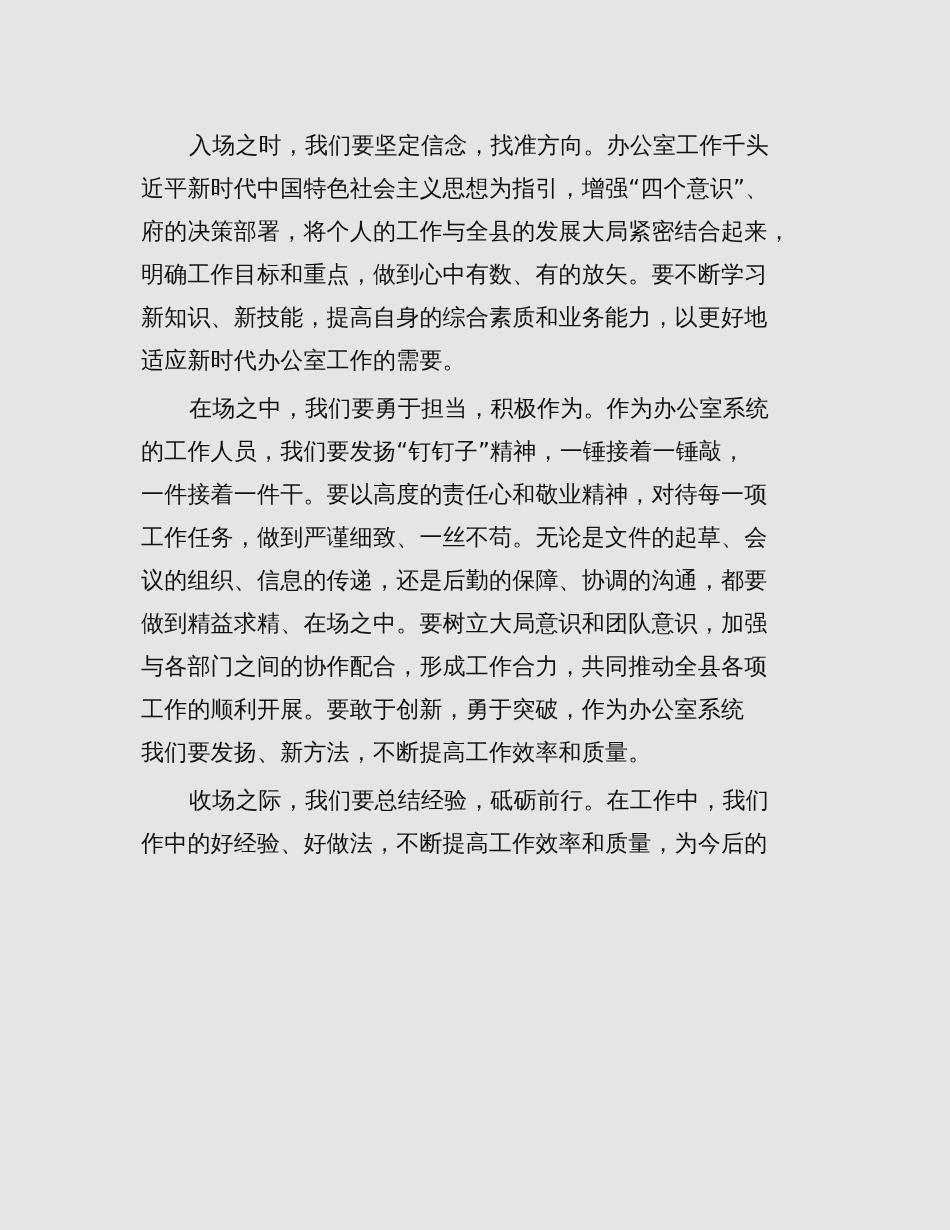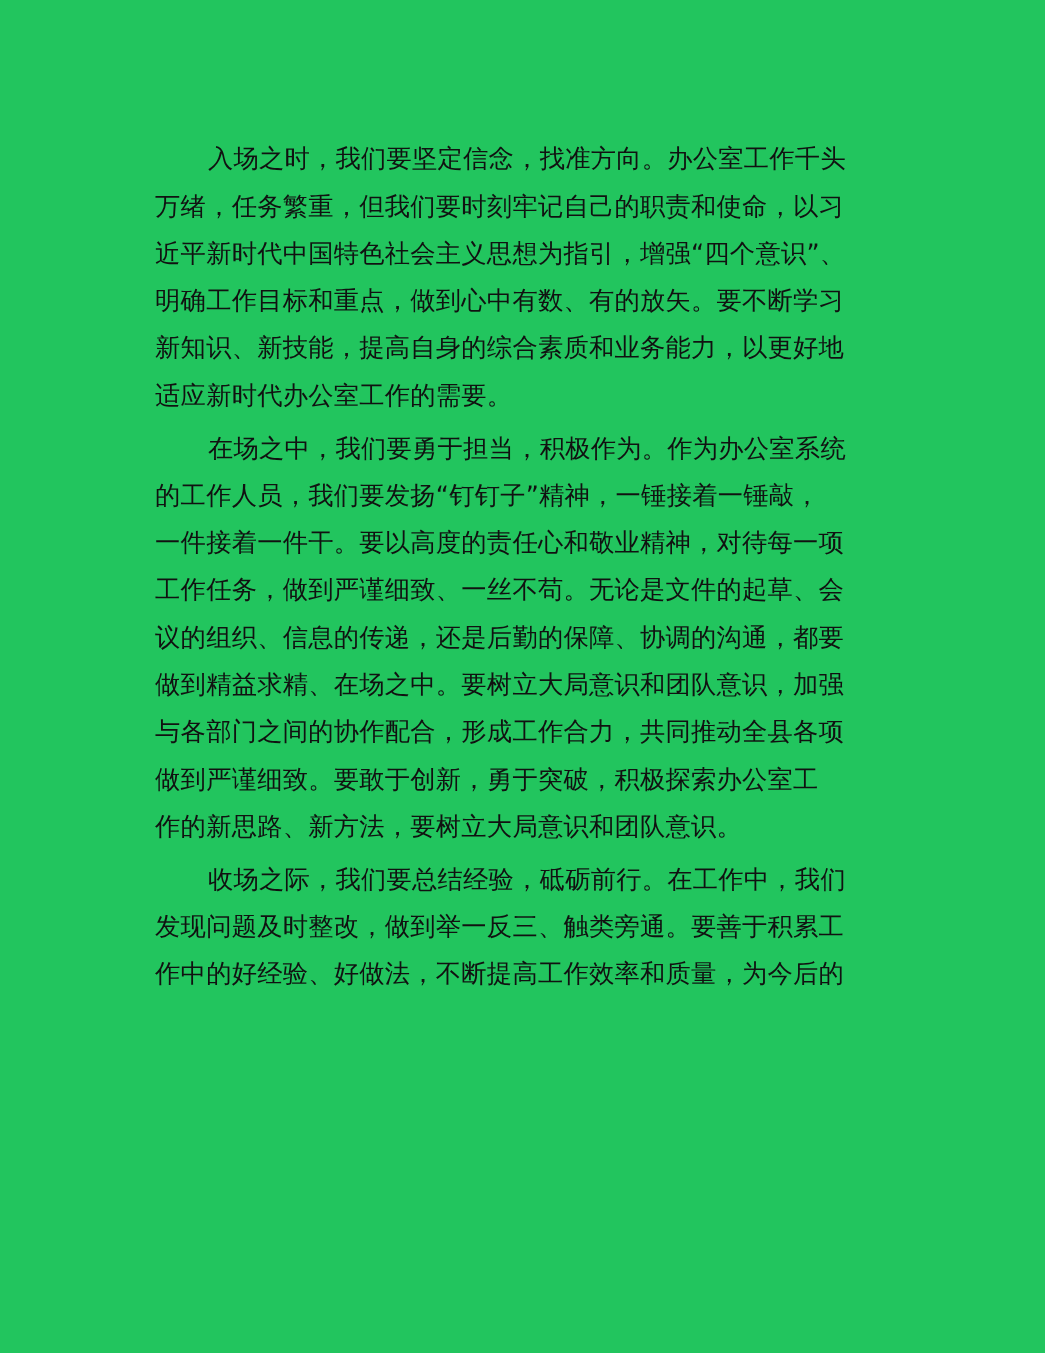--- a/index.html
+++ b/index.html
@@ -1,18 +1,18 @@
 <!DOCTYPE html>
 <html><head>
   <meta charset="utf-8">
   <style>
     html, body { margin: 0; padding: 0; background: #ffffff; }
     body { width: 950px; height: 1230px; position: relative; overflow: hidden; }
     .page {
-      position: absolute; left: 0; top: 0; width: 950px; height: 1230px; background: #22c55e;
+      position: absolute; left: 0; top: 0; width: 950px; height: 1230px; background: #e5e5e5;
     }
     .text-block {
       position: absolute; left: 141px; top: 124px; width: 700px;
     }
     .para { margin: 0; padding: 0; }
     .line {
       display: block; height: 43px; line-height: 43px;
       font-family: "DejaVu Sans", sans-serif; font-size: 23px; color: #111111;
       white-space: nowrap; letter-spacing: 0.2px;
     }
@@ -20,39 +20,38 @@
     .para + .para { margin-top: 5px; }
   </style>
 </head>
 <body>
 
 <div class="page">
   <div class="text-block">
 
     <div class="para">
       <span class="line first">入场之时，我们要坚定信念，找准方向。办公室工作千头</span>
-      <span class="line">万绪，任务繁重，但我们要时刻牢记自己的职责和使命，以习</span>
       <span class="line">近平新时代中国特色社会主义思想为指引，增强“四个意识”、</span>
+      <span class="line">府的决策部署，将个人的工作与全县的发展大局紧密结合起来，</span>
       <span class="line">明确工作目标和重点，做到心中有数、有的放矢。要不断学习</span>
       <span class="line">新知识、新技能，提高自身的综合素质和业务能力，以更好地</span>
       <span class="line">适应新时代办公室工作的需要。</span>
     </div>
 
     <div class="para">
       <span class="line first">在场之中，我们要勇于担当，积极作为。作为办公室系统</span>
       <span class="line">的工作人员，我们要发扬“钉钉子”精神，一锤接着一锤敲，</span>
       <span class="line">一件接着一件干。要以高度的责任心和敬业精神，对待每一项</span>
       <span class="line">工作任务，做到严谨细致、一丝不苟。无论是文件的起草、会</span>
       <span class="line">议的组织、信息的传递，还是后勤的保障、协调的沟通，都要</span>
       <span class="line">做到精益求精、在场之中。要树立大局意识和团队意识，加强</span>
       <span class="line">与各部门之间的协作配合，形成工作合力，共同推动全县各项</span>
-      <span class="line">做到严谨细致。要敢于创新，勇于突破，积极探索办公室工</span>
-      <span class="line">作的新思路、新方法，要树立大局意识和团队意识。</span>
+      <span class="line">工作的顺利开展。要敢于创新，勇于突破，作为办公室系统</span>
+      <span class="line">我们要发扬、新方法，不断提高工作效率和质量。</span>
     </div>
 
     <div class="para">
       <span class="line first">收场之际，我们要总结经验，砥砺前行。在工作中，我们</span>
-      <span class="line">发现问题及时整改，做到举一反三、触类旁通。要善于积累工</span>
       <span class="line">作中的好经验、好做法，不断提高工作效率和质量，为今后的</span>
     </div>
 
   </div>
 </div>
 
 </body></html>

